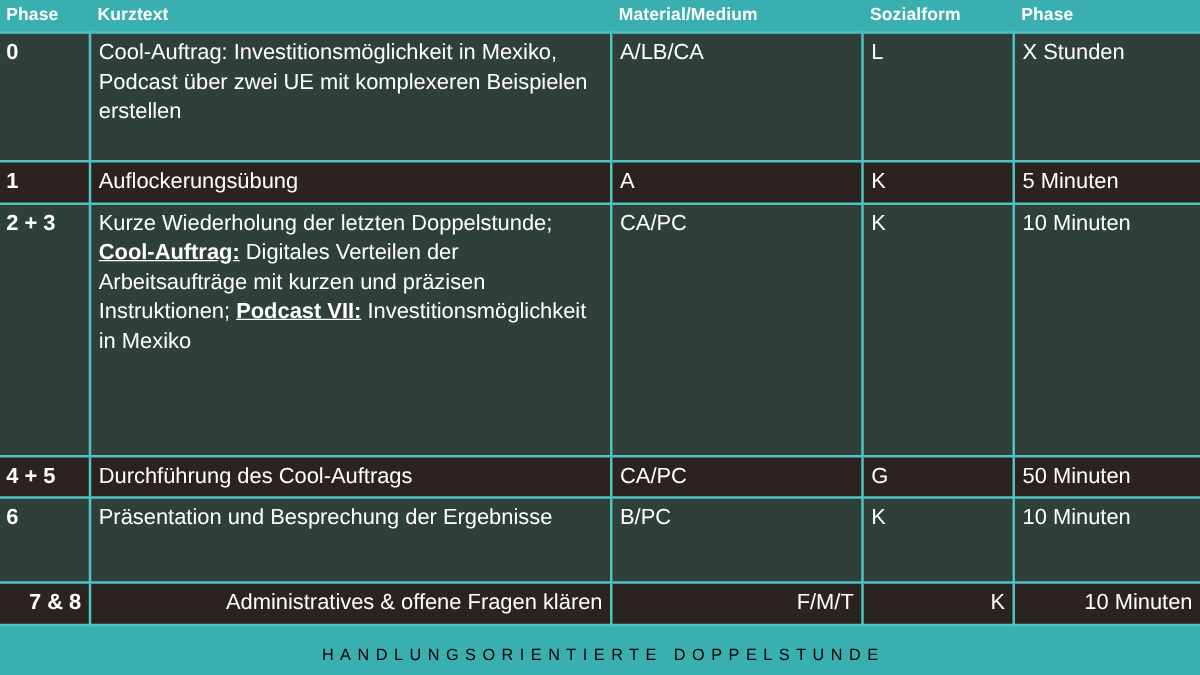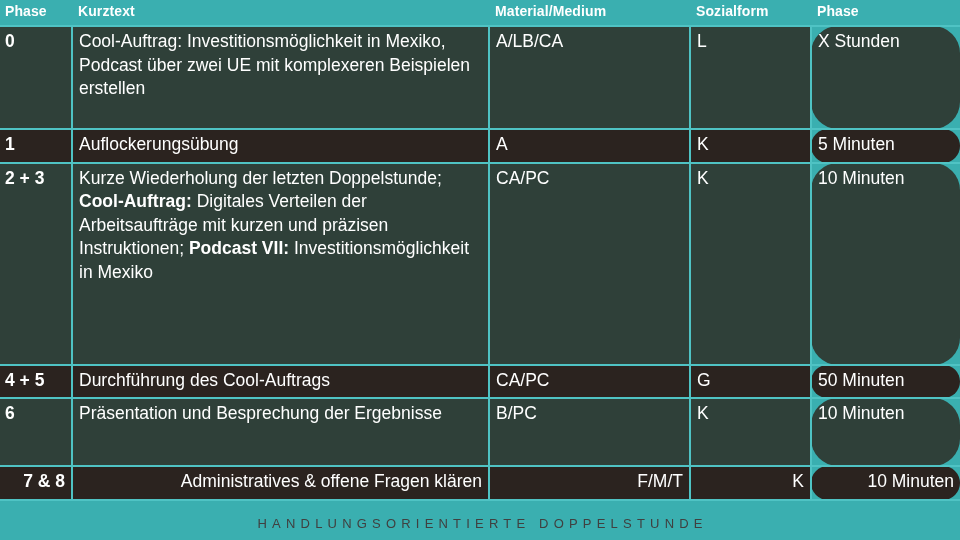--- a/index.html
+++ b/index.html
@@ -68,42 +68,42 @@
     color: #ffffff;
   }
   tbody td.phase {
     font-weight: bold;
     padding-left: 5px;
   }
   tbody tr.dark td   { background: #2b231f; }
   tbody tr.green td  { background: #2f4039; }
 
   tbody td.spacer-left  { border-left: none; }
-  tbody td.spacer-right { border-right: none; border-radius: 27px; }
+  tbody td.spacer-right { border-right: none; }
 
-  .b { font-weight: bold; }
+  .b { font-weight: bold; text-decoration: underline; }
 
   
   #footer {
     position: absolute;
     left: 0;
     top: 512px;
     width: 960px;
     height: 28px;
     background: #3aafb0;
   }
   #footer .caption {
     position: absolute;
     left: 0;
     top: 4px;
     width: 960px;
     text-align: center;
     font-size: 13px;
     letter-spacing: 5.2px;
-    color: #404040;
+    color: #000000;
     text-indent: 5.2px;
     font-family: "Liberation Sans", sans-serif;
   }
 </style>
 </head>
 <body>
 
 <div id="slide">
 
   <table class="plan">

